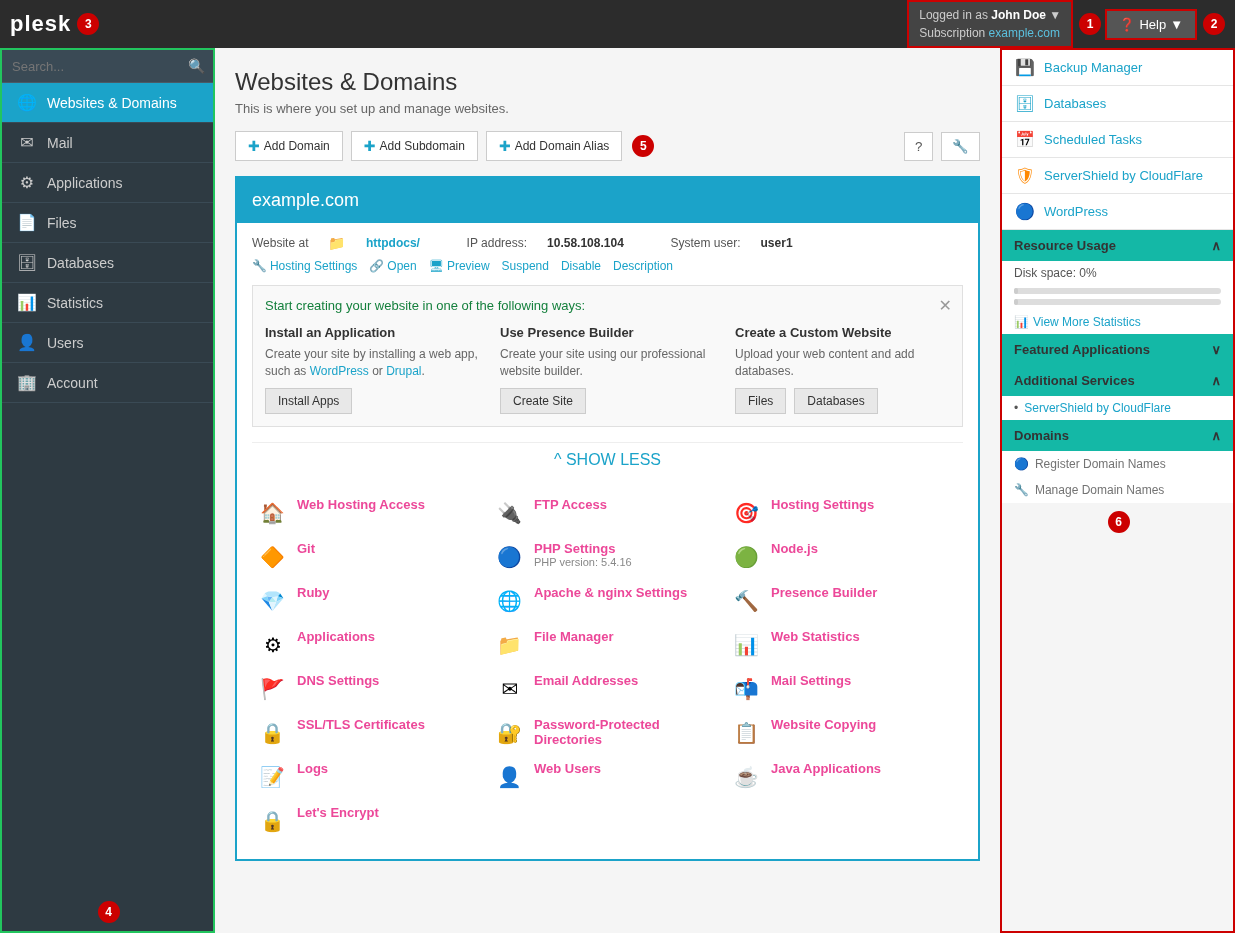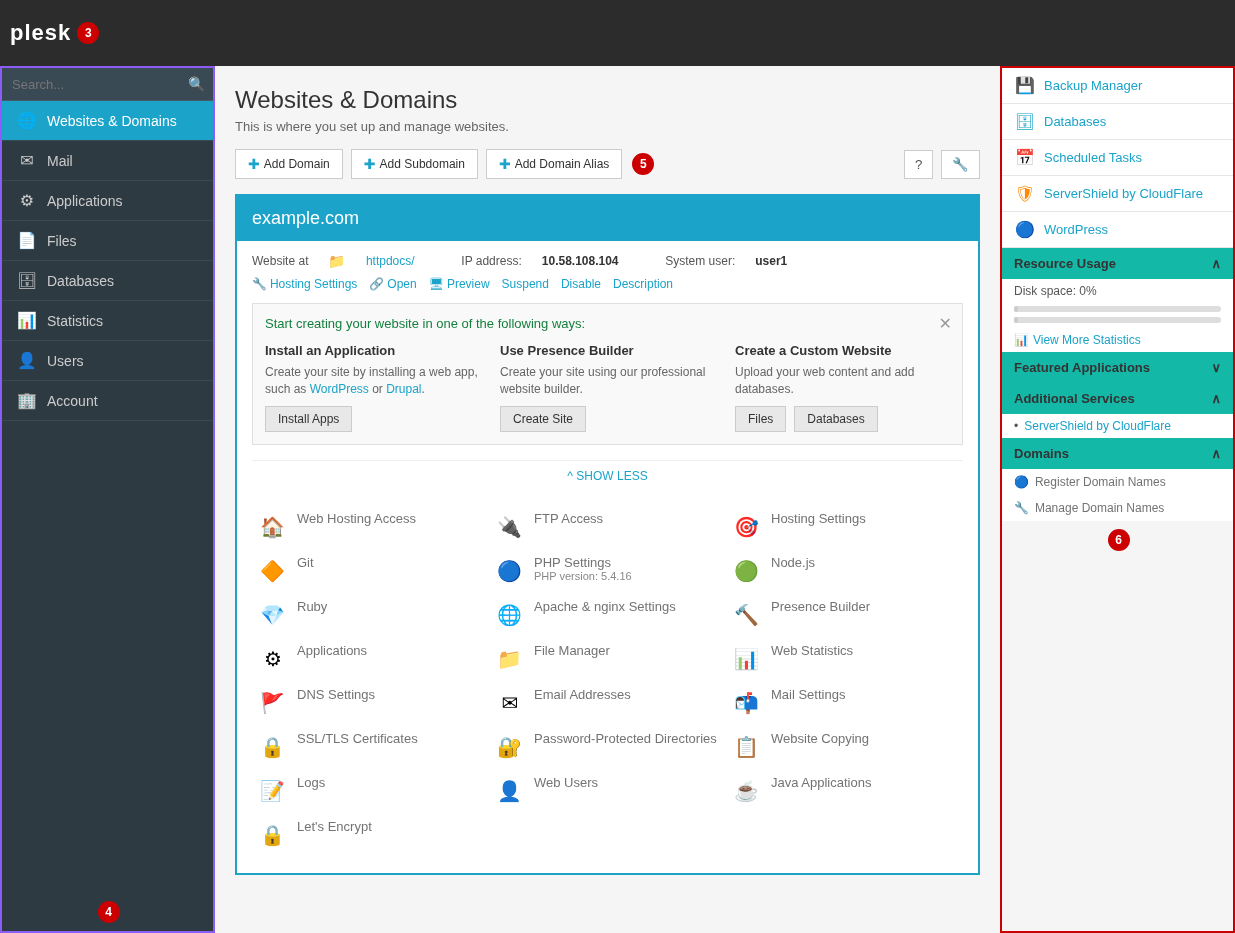--- a/index.html
+++ b/index.html
@@ -5,21 +5,21 @@
     * { box-sizing: border-box; margin: 0; padding: 0; }
     body { font-family: Arial, sans-serif; font-size: 13px; background: #f0f0f0; display: flex; flex-direction: column; height: 933px; overflow: hidden; }
 
     
     .topbar {
       background: #2c2c2c;
       display: flex;
       justify-content: space-between;
       align-items: center;
       padding: 0 10px;
-      height: 66px;
+      height: 48px;
       flex-shrink: 0;
     }
     .topbar-logo {
       color: #fff;
       font-size: 22px;
       font-weight: bold;
       letter-spacing: 1px;
     }
     .topbar-right {
       display: flex;
@@ -69,21 +69,21 @@
       overflow: hidden;
     }
 
     
     .sidebar {
       width: 215px;
       background: #2e3a42;
       flex-shrink: 0;
       display: flex;
       flex-direction: column;
-      border: 2px solid #8b5cf6;
+      border: 2px solid #22c55e;
       position: relative;
     }
     .search-box {
       background: #3a4a55;
       padding: 8px 10px;
       display: flex;
       align-items: center;
       border-bottom: 1px solid #4a5a65;
     }
     .search-box input {
@@ -156,21 +156,21 @@
     }
     .domain-meta {
       display: flex;
       gap: 20px;
       align-items: center;
       margin-bottom: 8px;
       flex-wrap: wrap;
       font-size: 12px;
       color: #555;
     }
-    .domain-meta a { color: #1ba3c9; text-decoration: none; }
+    .domain-meta a { color: #1ba3c9; text-decoration: none; font-weight: bold; }
     .domain-meta strong { color: #333; }
     .domain-actions {
       display: flex;
       gap: 12px;
       font-size: 12px;
       margin-bottom: 12px;
       flex-wrap: wrap;
     }
     .domain-actions a { color: #1ba3c9; text-decoration: none; display: flex; align-items: center; gap: 3px; }
 
@@ -207,21 +207,21 @@
       font-size: 12px;
       color: #333;
     }
 
     
     .show-less {
       text-align: center;
       padding: 8px;
       color: #1ba3c9;
       cursor: pointer;
-      font-size: 12px;
+      font-size: 16px;
       border-top: 1px solid #eee;
       margin-bottom: 10px;
     }
 
     
     .grid-section {
       display: grid;
       grid-template-columns: repeat(3, 1fr);
       gap: 12px 10px;
       padding: 10px 5px;
@@ -235,21 +235,21 @@
     .grid-item-icon {
       width: 32px;
       height: 32px;
       flex-shrink: 0;
       display: flex;
       align-items: center;
       justify-content: center;
       font-size: 20px;
     }
     .grid-item-text {}
-    .grid-item-label { color: #737373; font-size: 13px; }
+    .grid-item-label { color: #ec4899; font-size: 13px; font-weight: bold; }
     .grid-item-sub { color: #888; font-size: 11px; }
 
     
     .right-panel {
       width: 235px;
       flex-shrink: 0;
       border: 2px solid #cc0000;
       background: #f5f5f5;
       overflow-y: auto;
       display: flex;
@@ -302,20 +302,34 @@
     
     .topbar-logo-area { display: flex; align-items: center; gap: 4px; }
   </style>
 </head>
 <body>
 
 <div class="topbar">
   <div class="topbar-logo-area">
     <span class="topbar-logo">plesk</span>
     <span class="annotation-circle">3</span>
+  </div>
+  <div class="topbar-right">
+    <div class="user-info-box">
+      <span>Logged in as</span>
+      <span class="username">John Doe</span> ▼<br>
+      <span>Subscription</span>
+      <span class="subscription">example.com</span>
+    </div>
+    <span class="annotation-circle">1</span>
+    <div class="help-btn">
+      <span>❓</span>
+      <span>Help</span> ▼
+    </div>
+    <span class="annotation-circle">2</span>
   </div>
 </div>
 
 <div class="main-layout">
 
   <div class="sidebar">
     <div class="search-box">
       <input type="text" placeholder="Search..." style="">
       <span class="search-icon">🔍</span>
     </div>

